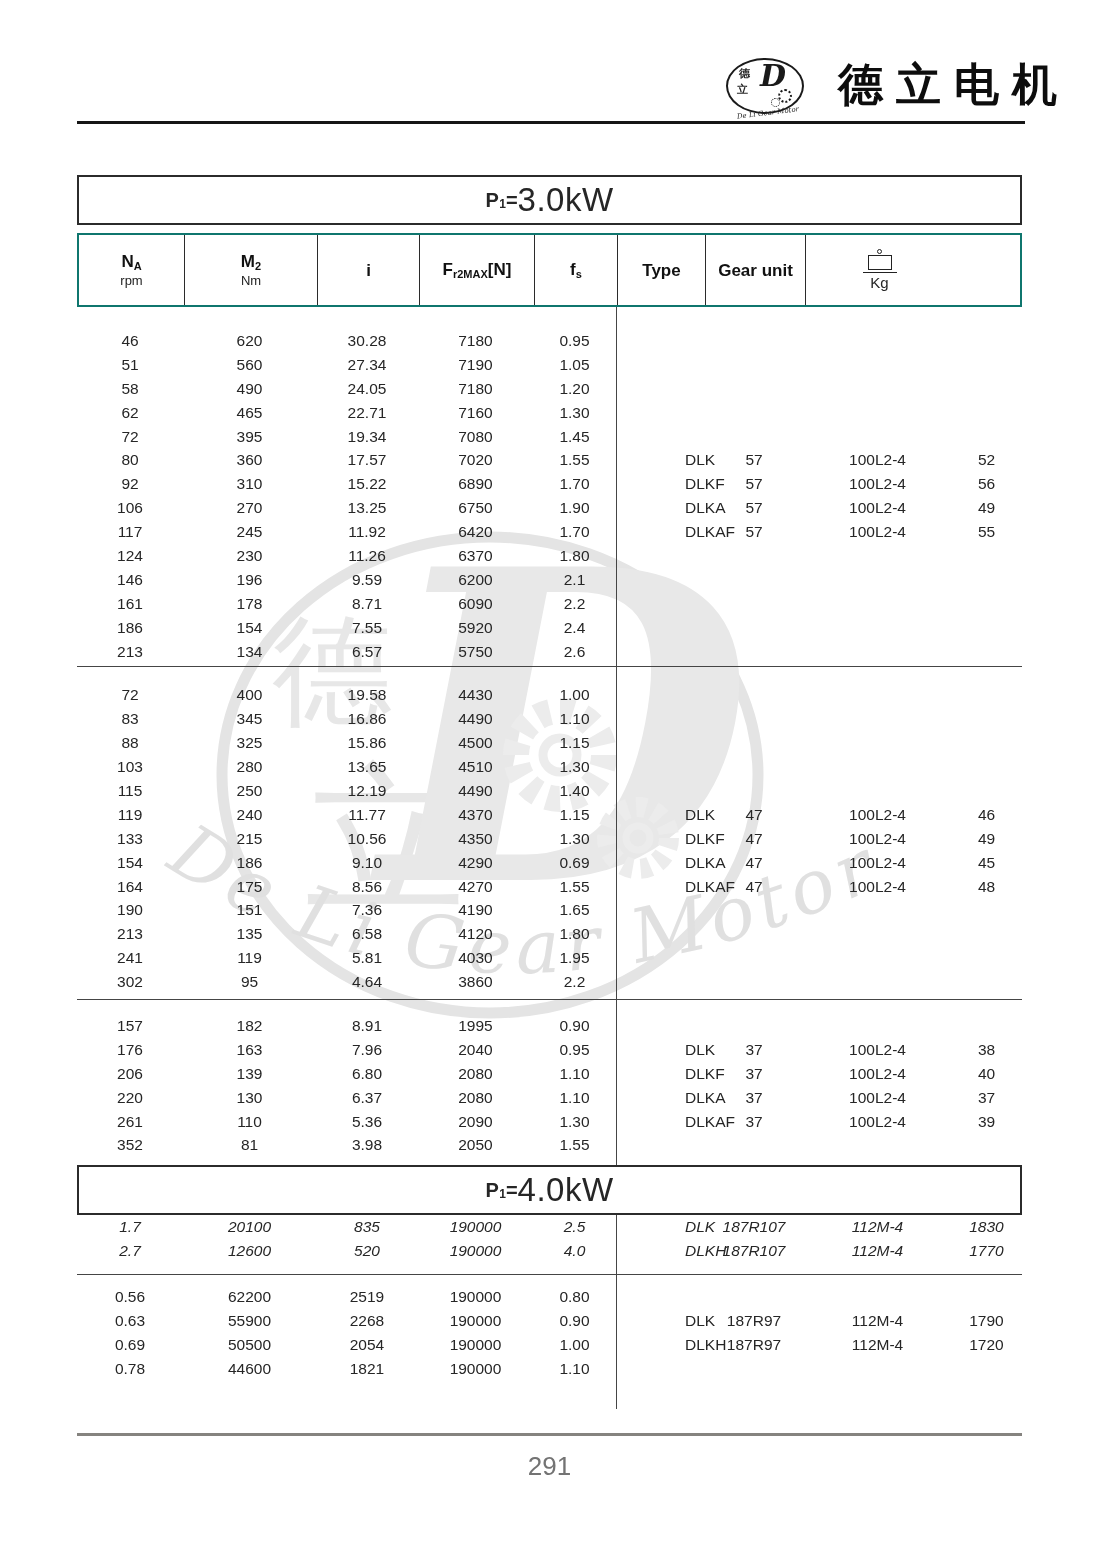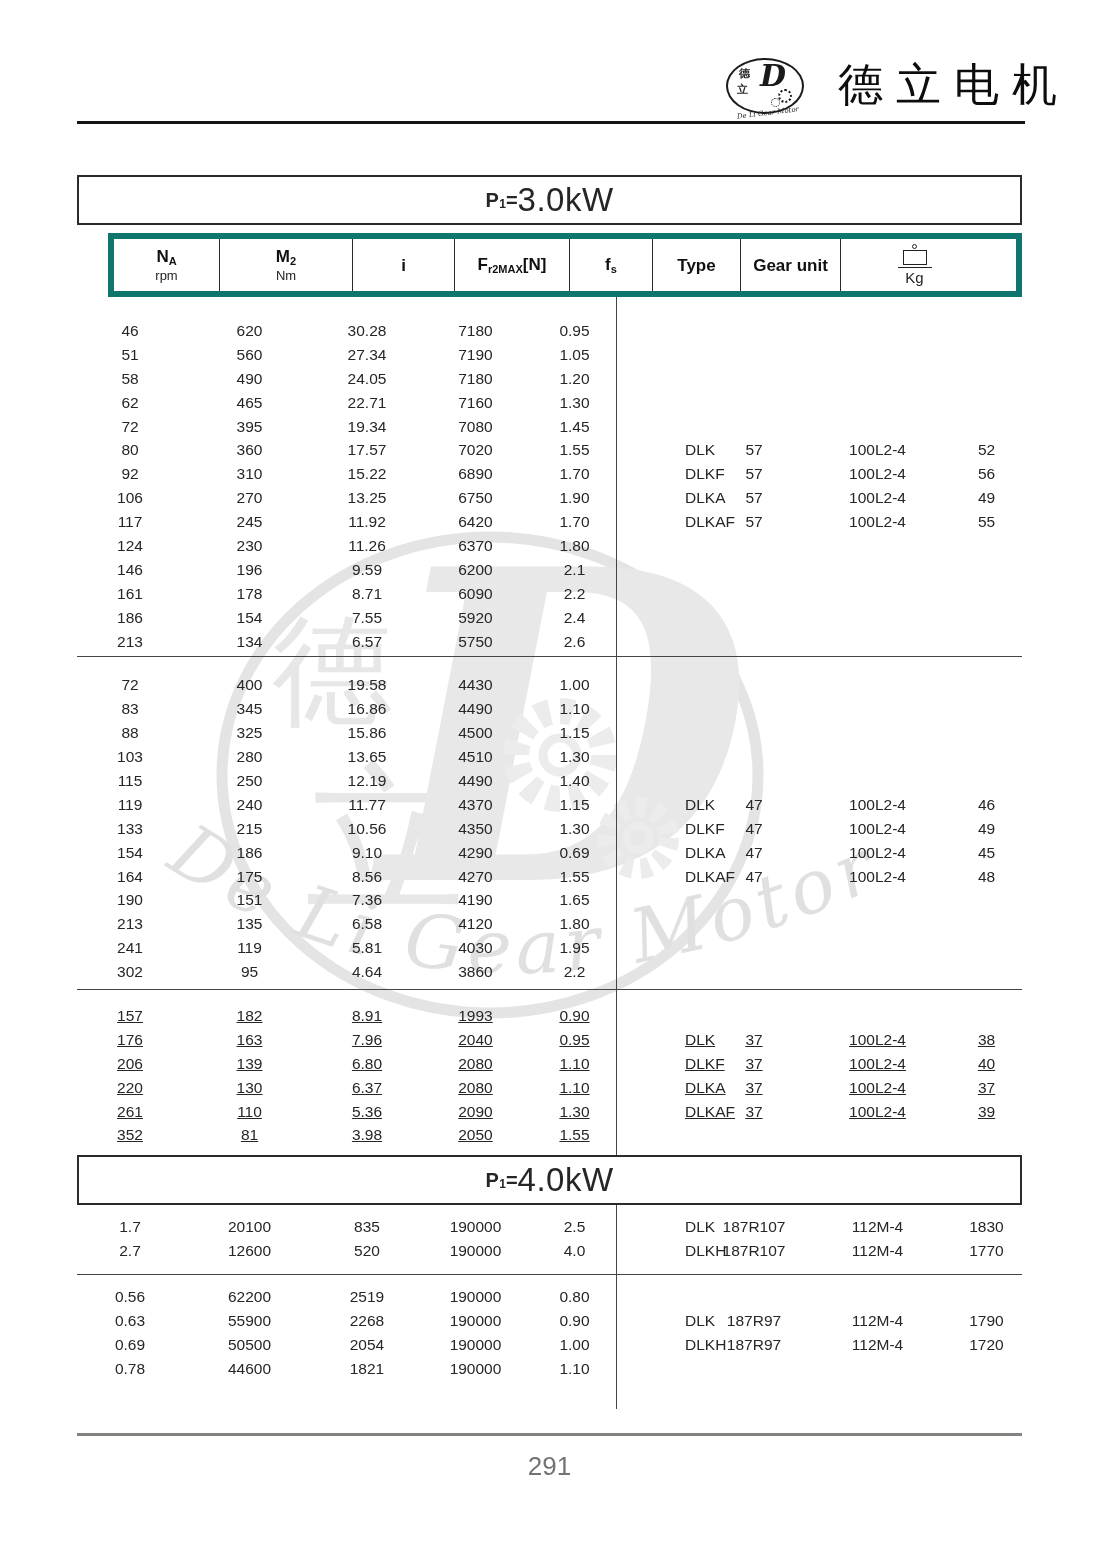--- a/index.html
+++ b/index.html
@@ -11,39 +11,39 @@
   .logo{position:absolute;left:726px;top:58px;width:78px;height:56px;border:2.5px solid #1a1a1a;
         border-radius:50%;box-sizing:border-box;}
   .logo-cn-top{position:absolute;left:11px;top:6px;font-size:11px;font-weight:bold;font-family:"DejaVu Serif",serif;}
   .logo-cn-bottom{position:absolute;left:9px;top:22px;font-size:11px;font-weight:bold;font-family:"DejaVu Serif",serif;}
   .logo-d{position:absolute;right:16px;top:1px;font-size:30px;line-height:30px;font-weight:bold;
           font-style:italic;font-family:"DejaVu Serif",serif;color:#1a1a1a;}
   .logo-gear{position:absolute;right:10px;bottom:9px;width:10px;height:10px;border:2px dotted #1a1a1a;border-radius:50%;}
   .logo-gear2{position:absolute;right:22px;bottom:5px;width:7px;height:7px;border:1.5px dotted #1a1a1a;border-radius:50%;}
   .logo-caption{position:absolute;left:-6px;bottom:-5px;width:92px;text-align:center;font-size:7px;
         font-style:italic;font-family:"DejaVu Serif",serif;transform:rotate(-7deg);white-space:nowrap;color:#222;}
-  .brand-name{position:absolute;left:838px;top:60px;font-size:45px;line-height:50px;font-weight:400;
+  .brand-name{position:absolute;left:838px;top:60px;font-size:45px;line-height:50px;font-weight:700;
         font-family:"DejaVu Serif",serif;letter-spacing:13px;color:#0d0d0d;}
 
   
   .watermark{position:absolute;left:0;top:0;z-index:0;}
 
   
   .content{position:absolute;left:77px;top:175px;width:945px;z-index:1;}
   .title-box{height:50px;border:2px solid #2b2b2b;box-sizing:border-box;display:flex;
         align-items:center;justify-content:center;background:transparent;}
   .title-box.first{margin-bottom:8px;}
   .tb-p{font-size:20px;font-weight:bold;letter-spacing:0.5px;}
   .tb-sub{font-size:12px;font-weight:bold;position:relative;top:4px;}
   .tb-eq{font-size:20px;font-weight:bold;}
   .tb-val{font-size:33px;font-weight:normal;letter-spacing:0.5px;}
 
   .grid9{display:grid;grid-template-columns:106px 133px 102px 115px 83px 88px 100px 147px 71px;}
 
-  .thead{height:64px;border:6px solid #0f766e;box-sizing:border-box;margin-left:31px;}
+  .thead{height:74px;border:2px solid #0f766e;box-sizing:border-box;}
   .th{display:flex;flex-direction:column;align-items:center;justify-content:center;
       border-right:1.5px solid #2b2b2b;box-sizing:border-box;}
   .th:last-child{border-right:none;}
   .th-main{font-size:17px;font-weight:bold;line-height:19px;color:#111;}
   .th-sub{font-size:11px;font-weight:bold;position:relative;top:3px;}
   .th-unit{font-size:13px;line-height:15px;color:#222;}
   .kg-icon{display:flex;flex-direction:column;align-items:center;}
   .kg-knob{width:5px;height:5px;border:1.5px solid #222;border-radius:50%;box-sizing:border-box;margin-bottom:1px;}
   .kg-box{width:24px;height:15px;border:1.8px solid #222;box-sizing:border-box;}
   .kg-line{width:34px;height:1.5px;background:#222;margin-top:2px;}
@@ -432,26 +432,26 @@
             <span class="c">95</span>
             <span class="c">4.64</span>
             <span class="c">3860</span>
             <span class="c">2.2</span>
             <span class="c c-type"></span>
             <span class="c"></span>
             <span class="c"></span>
             <span class="c"></span>
           </div>
         </div>
-        <div class="block" style="padding-top: 14px; padding-bottom: 8px; text-decoration: underline;">
+        <div class="block" style="padding-top: 14px; padding-bottom: 8px;">
           <div class="row grid9">
             <span class="c">157</span>
             <span class="c">182</span>
             <span class="c">8.91</span>
-            <span class="c">1993</span>
+            <span class="c">1995</span>
             <span class="c">0.90</span>
             <span class="c c-type"></span>
             <span class="c"></span>
             <span class="c"></span>
             <span class="c"></span>
           </div>
           <div class="row grid9">
             <span class="c">176</span>
             <span class="c">163</span>
             <span class="c">7.96</span>
@@ -510,21 +510,21 @@
       </div>
 
     <div class="title-box">
       <span class="tb-p">P</span>
         <span class="tb-sub">1</span>
         <span class="tb-eq">=</span>
         <span class="tb-val">4.0kW</span>
     </div>
 
     <div id="sec1-blocks">
-        <div class="block sep" style="padding-top: 10px; padding-bottom: 11px;">
+        <div class="block sep" style="padding-bottom: 11px; font-style: italic;">
           <div class="row grid9">
             <span class="c">1.7</span>
             <span class="c">20100</span>
             <span class="c">835</span>
             <span class="c">190000</span>
             <span class="c">2.5</span>
             <span class="c c-type">DLK</span>
             <span class="c">187R107</span>
             <span class="c">112M-4</span>
             <span class="c">1830</span>

